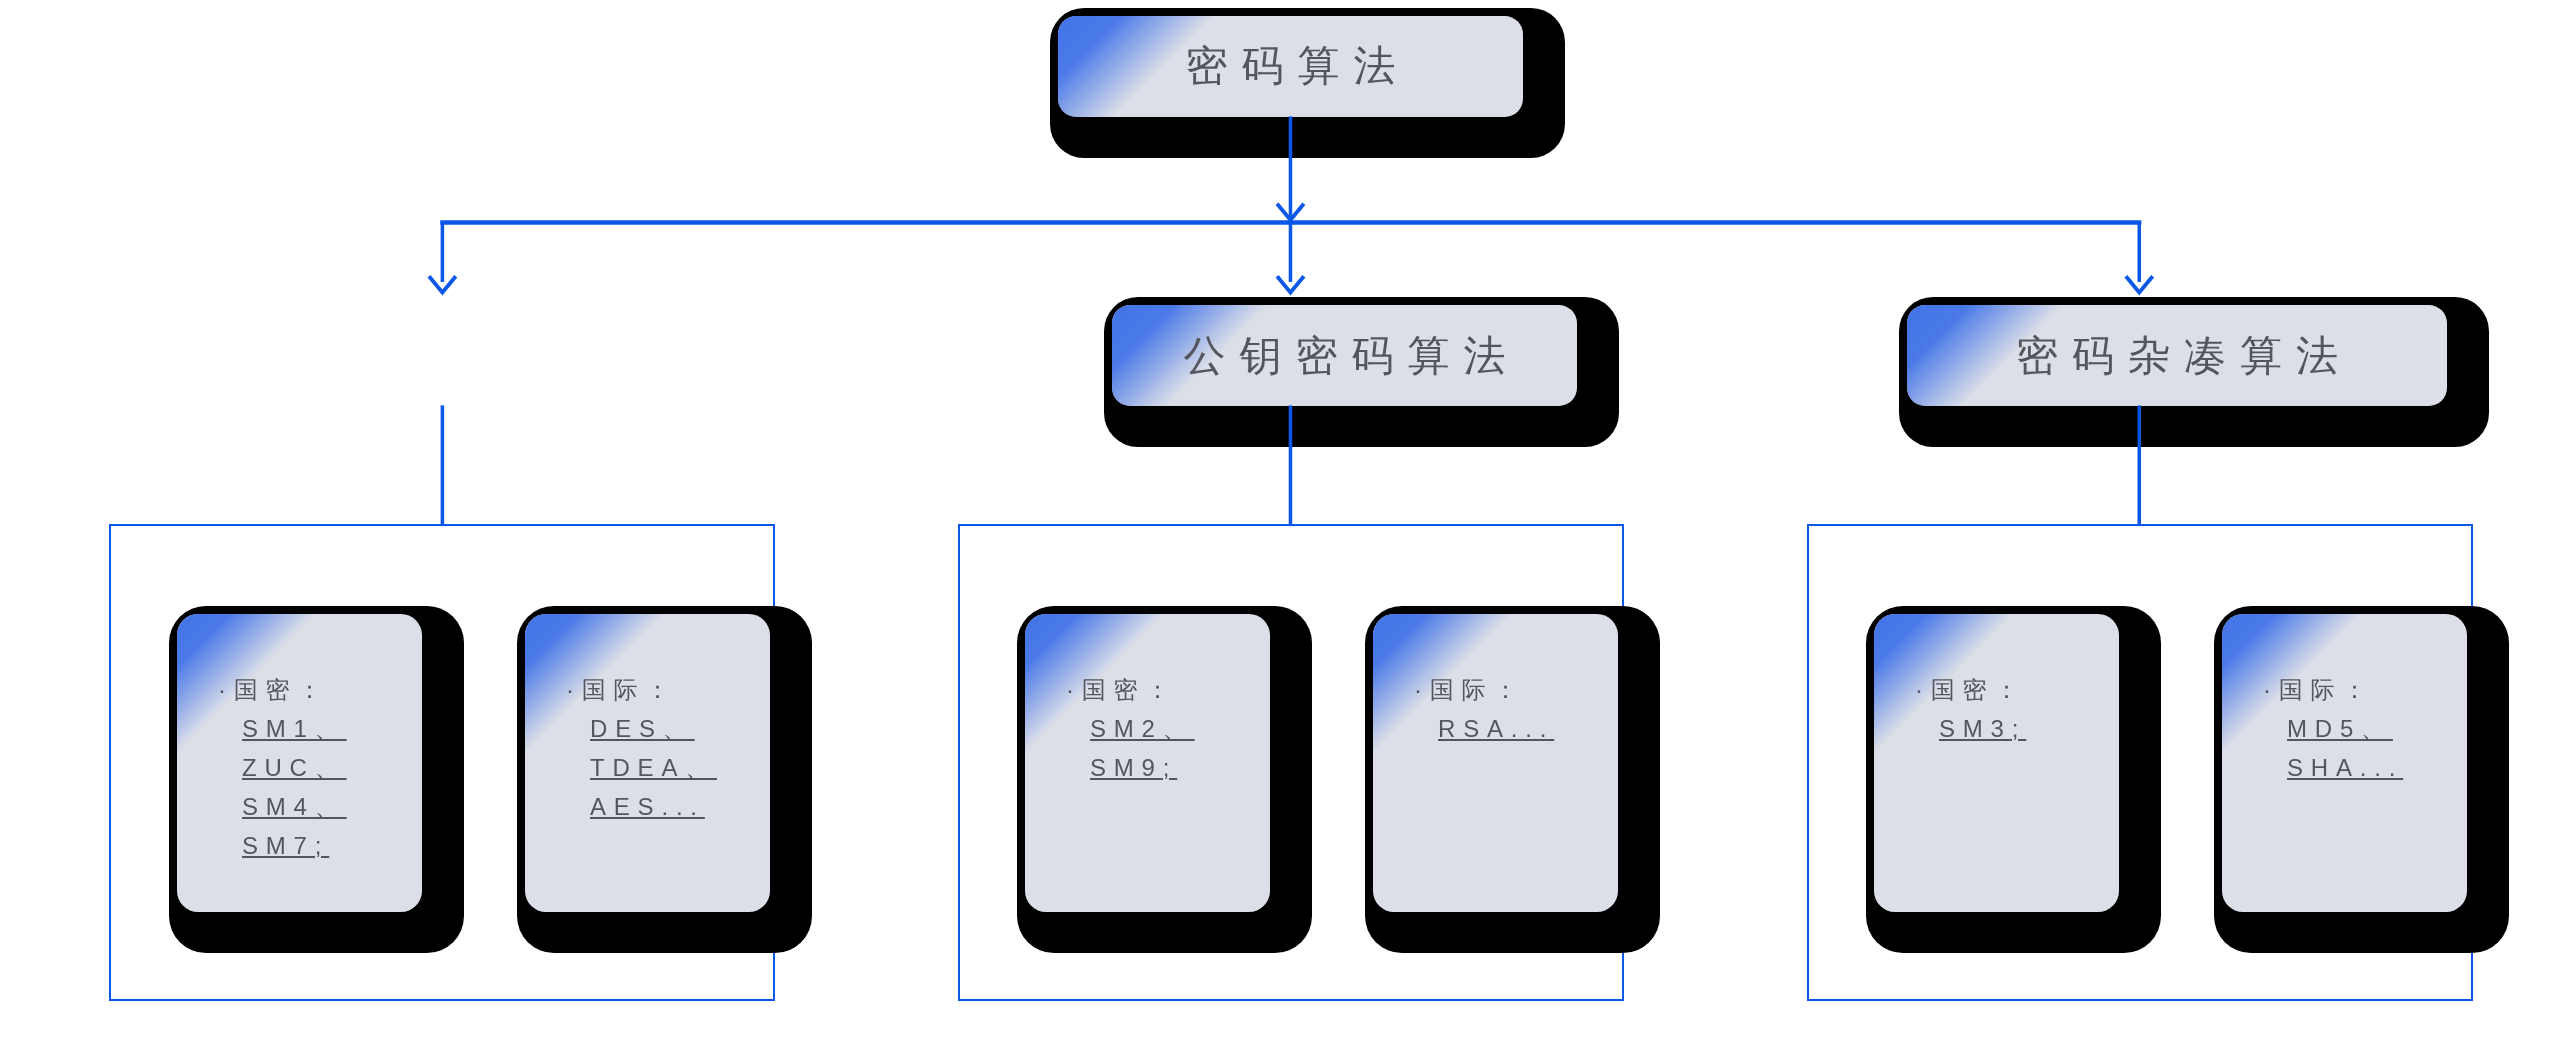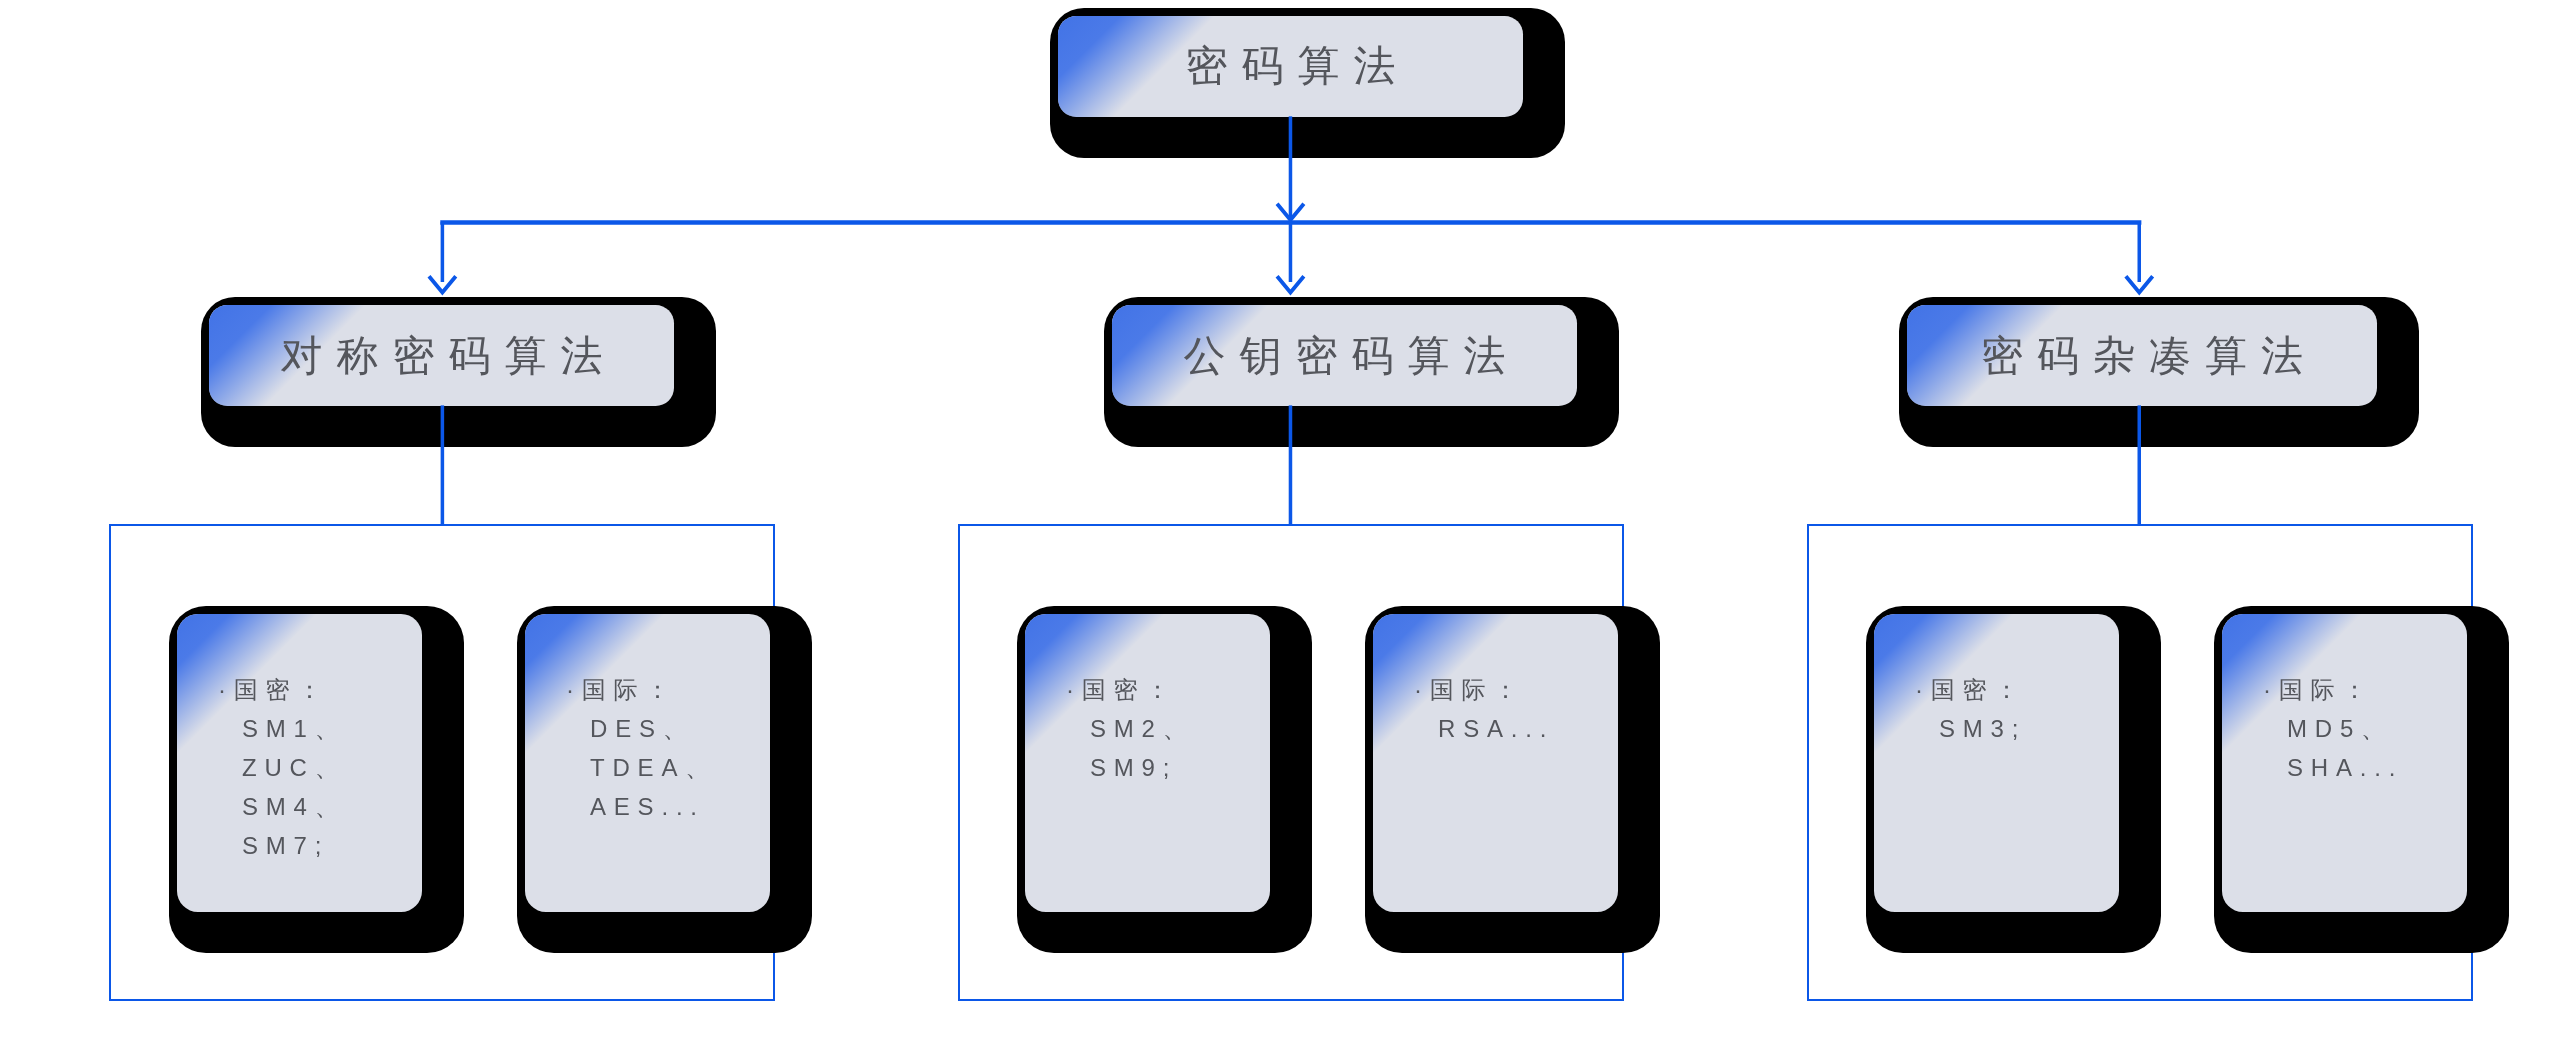--- a/index.html
+++ b/index.html
@@ -38,21 +38,21 @@
   .leaf{position:absolute;width:245px;height:298px;margin-left:31px;}
   .leaf .backdrop{border-radius:37px;}
   .leaf .face{border-radius:21px;}
   .leaf .face::before{
     background:linear-gradient(135deg,var(--corner-blue,#4273e6) 0px,#4b7ae8 37px,rgba(220,223,232,0) 99px);
   }
   .leaf-content{
     position:relative;padding:56px 7px 0 41px;color:var(--text-gray,#54565c);
     font-size:24px;font-weight:300;line-height:39px;letter-spacing:7.8px;white-space:nowrap;
   }
-  .leaf-content .item{margin-left:24px;}
+  .leaf-content .item{margin-left:24px;text-decoration:underline;}
   
   .group-box{
     position:absolute;top:524px;width:666px;height:477px;
     border:2.8px solid var(--accent-blue,#0b57e8);background:transparent;
   }
   
   #connectors{position:absolute;left:0;top:0;width:2576px;height:1049px;pointer-events:none;}
   #connectors line{stroke:var(--accent-blue,#0b57e8);}
   #connectors path{stroke:var(--accent-blue,#0b57e8);fill:none;}
 </style>
@@ -61,35 +61,29 @@
 
 <div id="canvas">
 
   <div class="node title-node" style="left:1058px;top:15.5px;width:465px;height:101px;">
     <div class="backdrop"></div>
     <div class="face">
       <span class="title-text">密码算法</span>
     </div>
   </div>
 
-  <div class="node title-node" style="left:209px;top:305px;width:465px;height:101px;">
-    <div class="backdrop"></div>
-    <div class="face">
-      <span class="title-text">对称密码算法</span>
-    </div>
-  </div>
 
   <div class="node title-node" style="left:1112px;top:305px;width:465px;height:101px;">
     <div class="backdrop"></div>
     <div class="face">
       <span class="title-text">公钥密码算法</span>
     </div>
   </div>
 
-  <div class="node title-node" style="left:1907px;top:305px;width:470px;height:101px;">
+  <div class="node title-node" style="left:1907px;top:305px;width:540px;height:101px;">
     <div class="backdrop"></div>
     <div class="face">
       <span class="title-text">密码杂凑算法</span>
     </div>
   </div>
 
   <div class="group-box" style="left:109px;"></div>
   <div class="group-box" style="left:958px;"></div>
   <div class="group-box" style="left:1807px;"></div>
 

